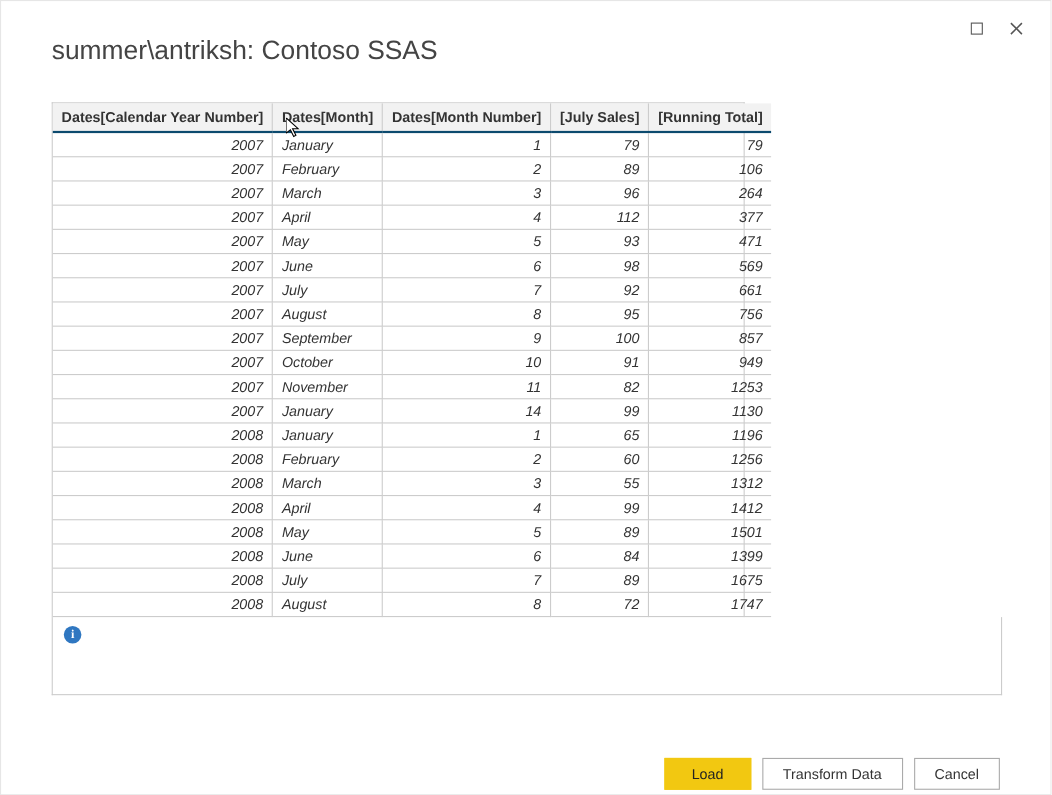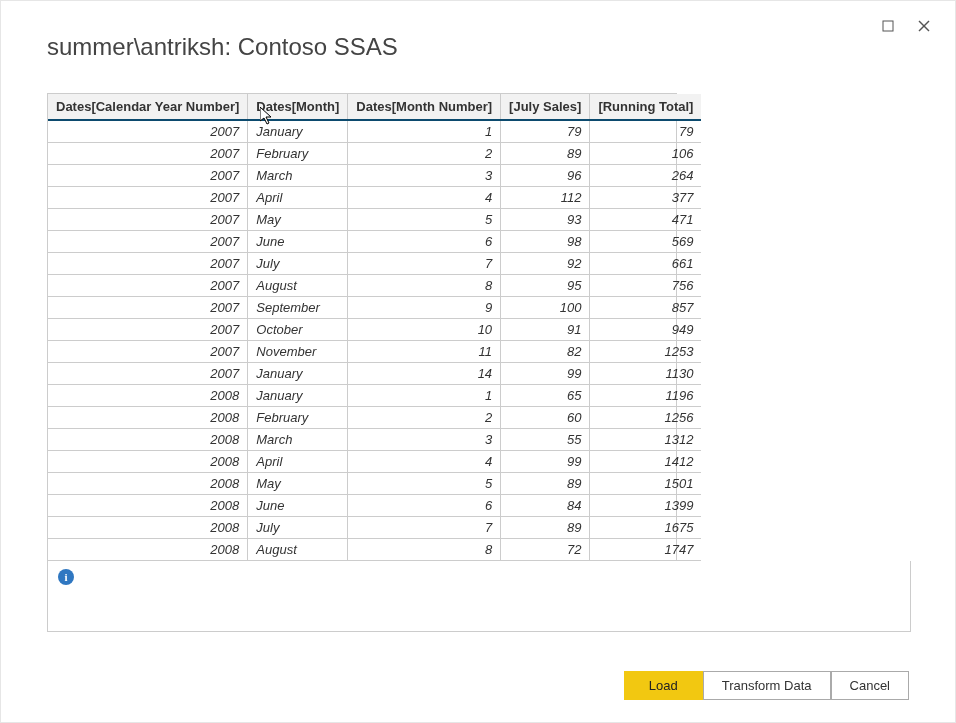--- a/index.html
+++ b/index.html
@@ -92,22 +92,23 @@
     border-radius: 50%;
     background: #2f77c1;
     color: #fff;
     font-weight: 700;
     font-size: 11px;
     display: flex; align-items: center; justify-content: center;
     font-family: Georgia, serif;
   }
   .button-row {
     position: absolute;
-    bottom: 22px; right: 46px;
+    bottom: 4px; right: 46px;
     display: flex;
+    gap: 10px;
   }
   .btn {
     padding: 6px 18px;
     font-size: 13px;
     border: 1px solid #aaa;
     background: #fff;
     cursor: pointer;
     color: #333;
     font-family: inherit;
   }

